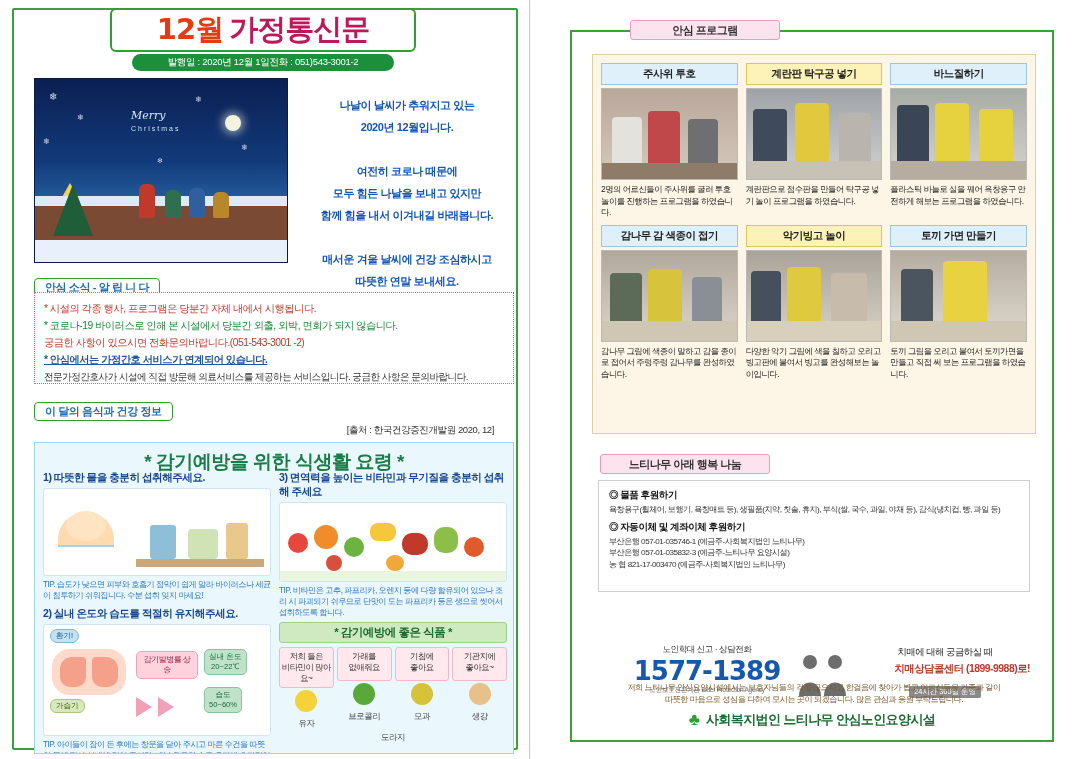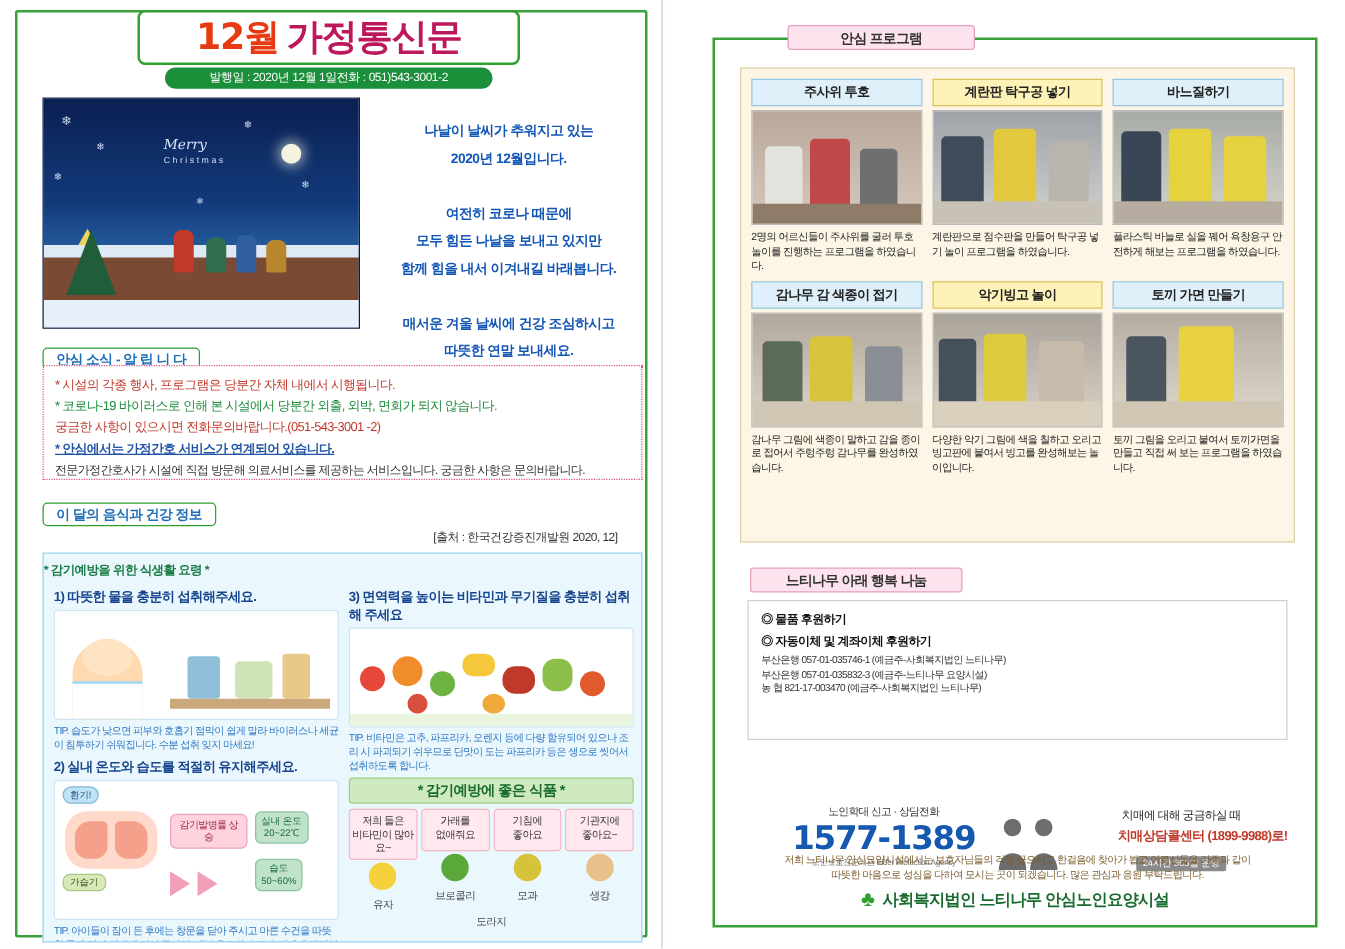--- a/index.html
+++ b/index.html
@@ -170,23 +170,24 @@
   }
   .health-box {
     position: absolute;
     left: 20px; top: 432px;
     width: 480px; height: 312px;
     border: 1px solid #9fd3ef;
     background: #eaf7fd;
     overflow: hidden;
   }
   .health-title {
+    text-align: center;
     color: #1a7d46;
     font-weight: bold;
-    font-size: 10px;
+    font-size: 19px;
     padding: 6px 0 3px;
     letter-spacing: -0.5px;
   }
   .hb-item-title {
     color: #17458f; font-size: 10.6px; font-weight: bold; letter-spacing: -0.5px;
   }
   .tip {
     color: #2f78c4; font-size: 8.2px; line-height: 11px; letter-spacing: -0.5px;
   }
   .hb-col-l { position: absolute; left: 8px; top: 28px; width: 228px; }
@@ -584,20 +585,21 @@
         </div>
       </div>
 
       <div class="pink-tab" style="left:28px;top:422px;width:170px;height:20px;">느티나무 아래 행복 나눔</div>
 
       <div class="donate-panel" style="left:26px;top:448px;width:432px;height:112px;">
         <div class="donate-h">
           <span>◎</span>
           <span>물품 후원하기</span>
         </div>
+        <div class="donate-l">욕창용구(휠체어, 보행기, 욕창매트 등), 생필품(치약, 칫솔, 휴지), 부식(쌀, 국수, 과일, 야채 등), 감식(냉치컵, 빵, 과일 등)</div>
         <div class="donate-h" style="margin-top:5px;">
           <span>◎</span>
           <span>자동이체 및 계좌이체 후원하기</span>
         </div>
         <div class="donate-l">부산은행  057-01-035746-1   (예금주-사회복지법인 느티나무)</div>
         <div class="donate-l">부산은행  057-01-035832-3   (예금주-느티나무 요양시설)</div>
         <div class="donate-l">농      협  821-17-003470      (예금주-사회복지법인 느티나무)</div>
       </div>
 
       <div class="contact-area" style="left:26px;top:570px;width:432px;height:74px;">

